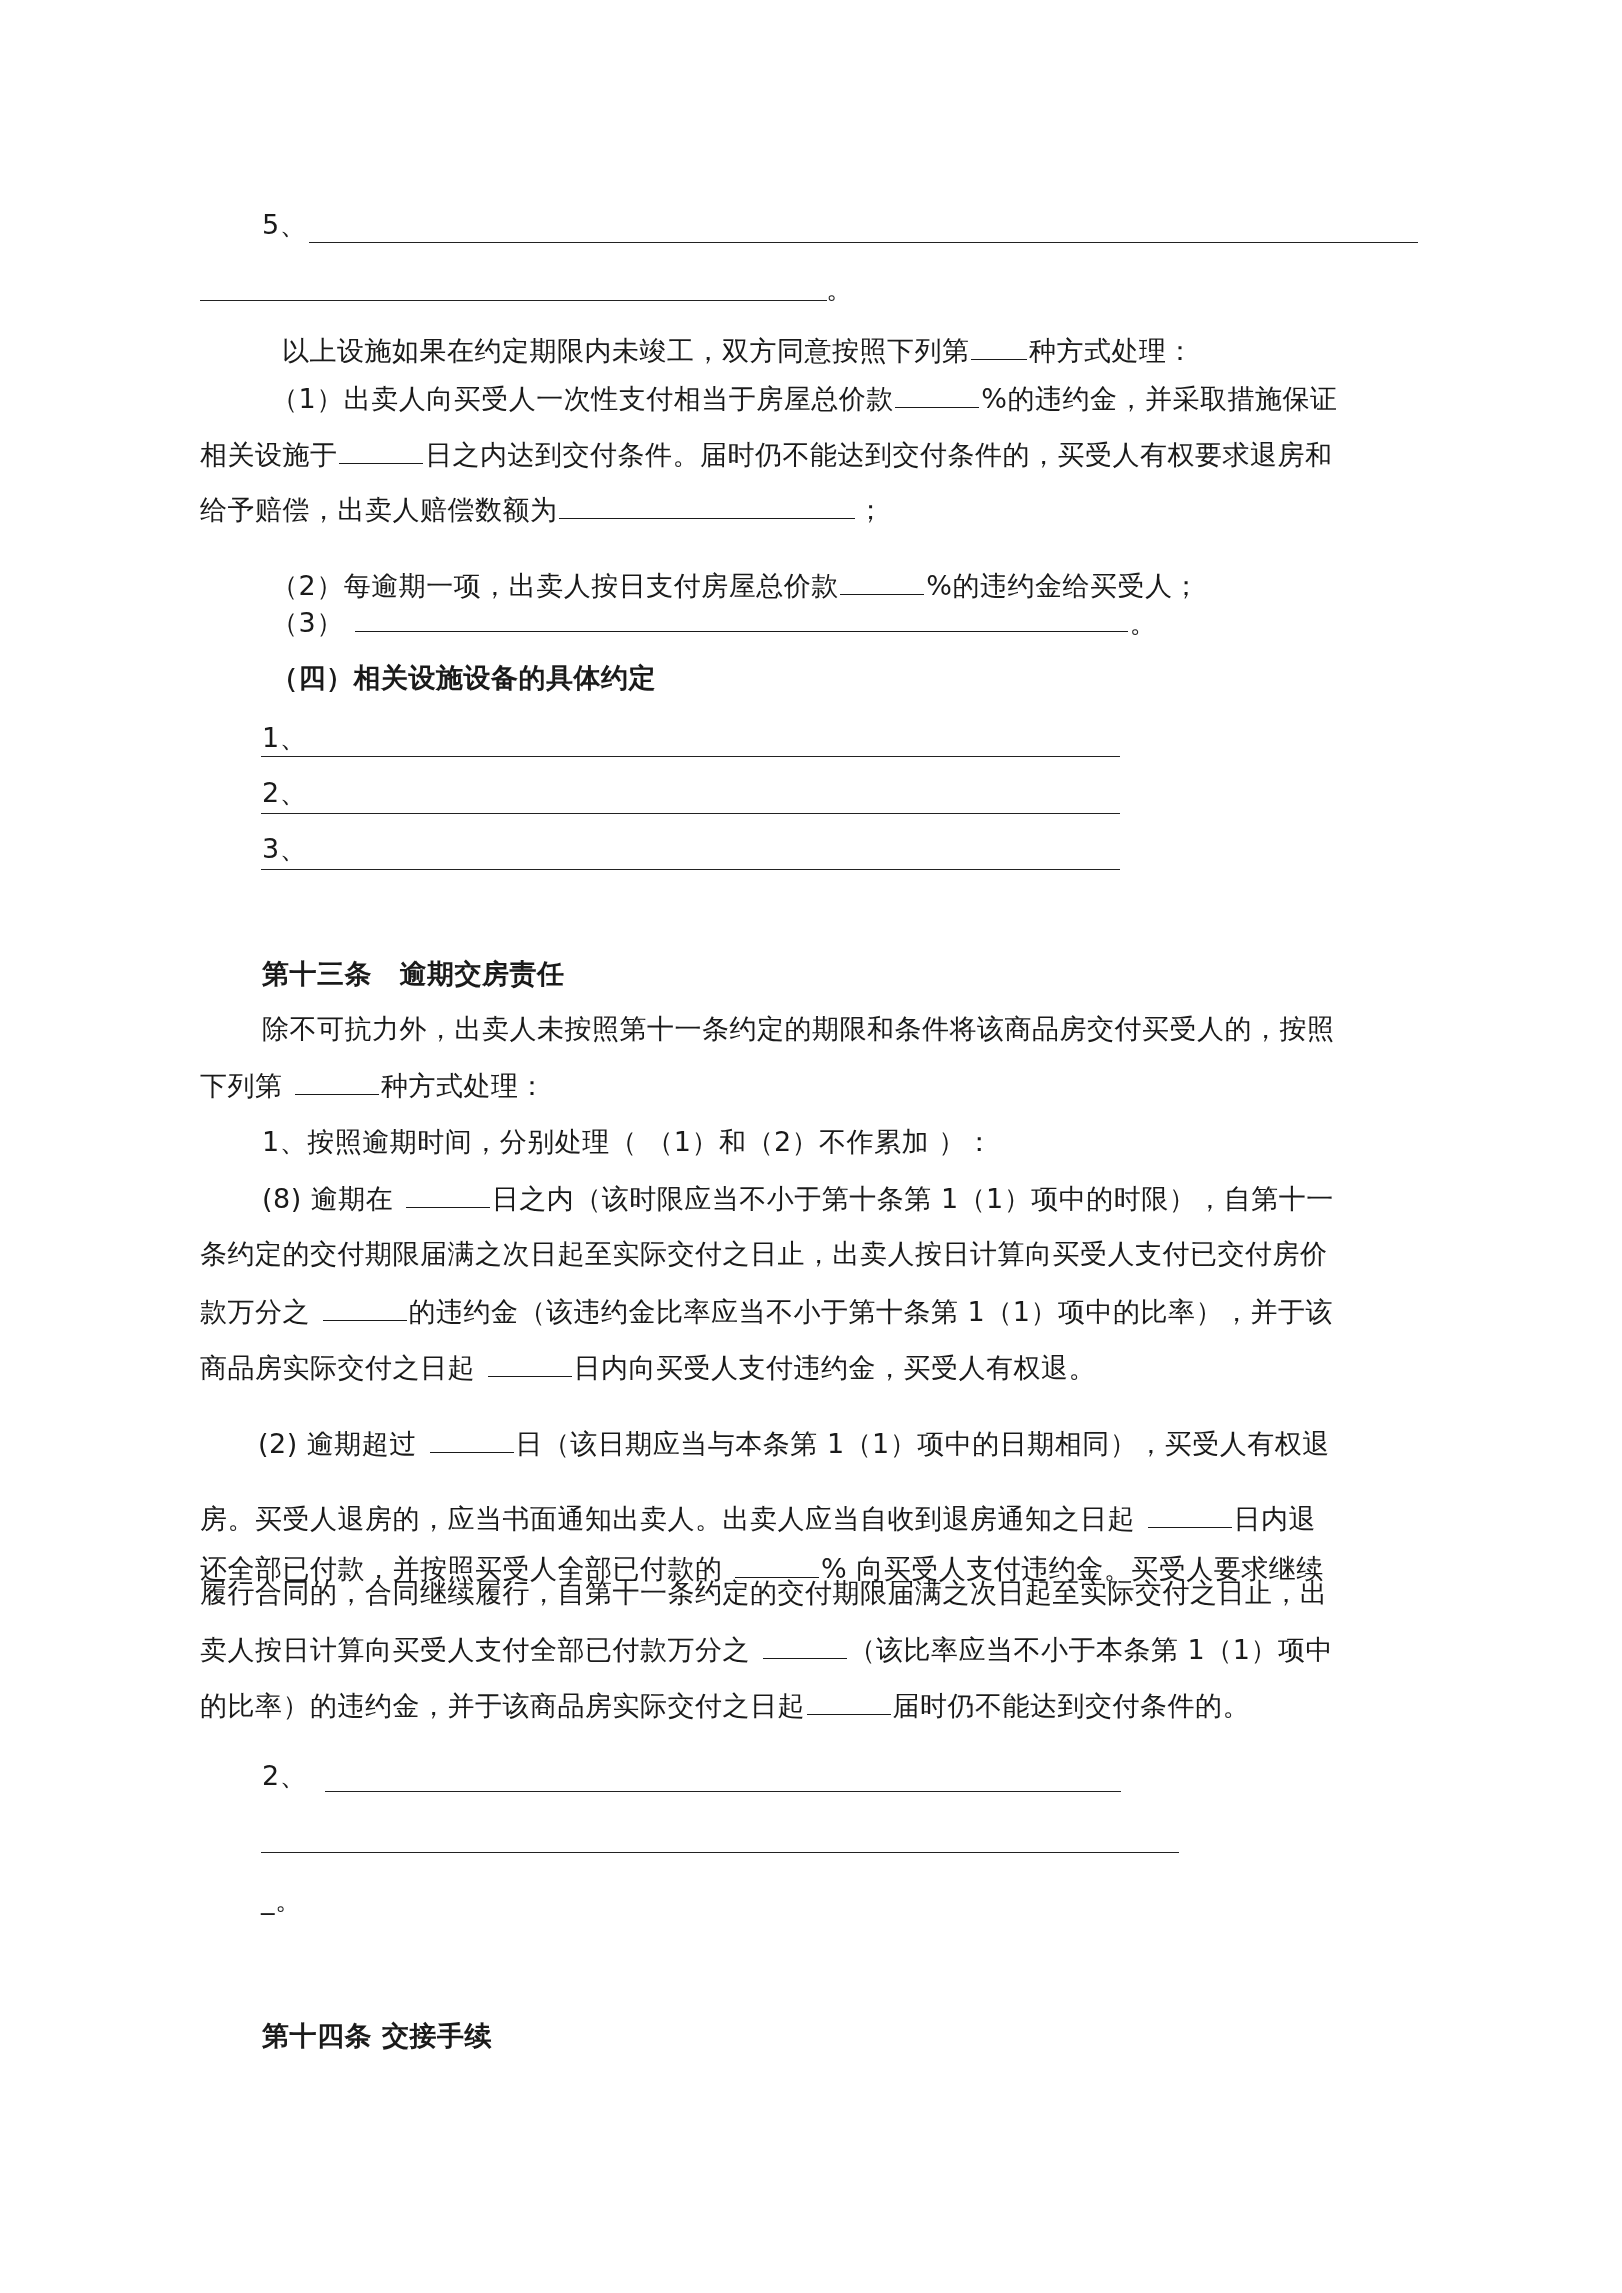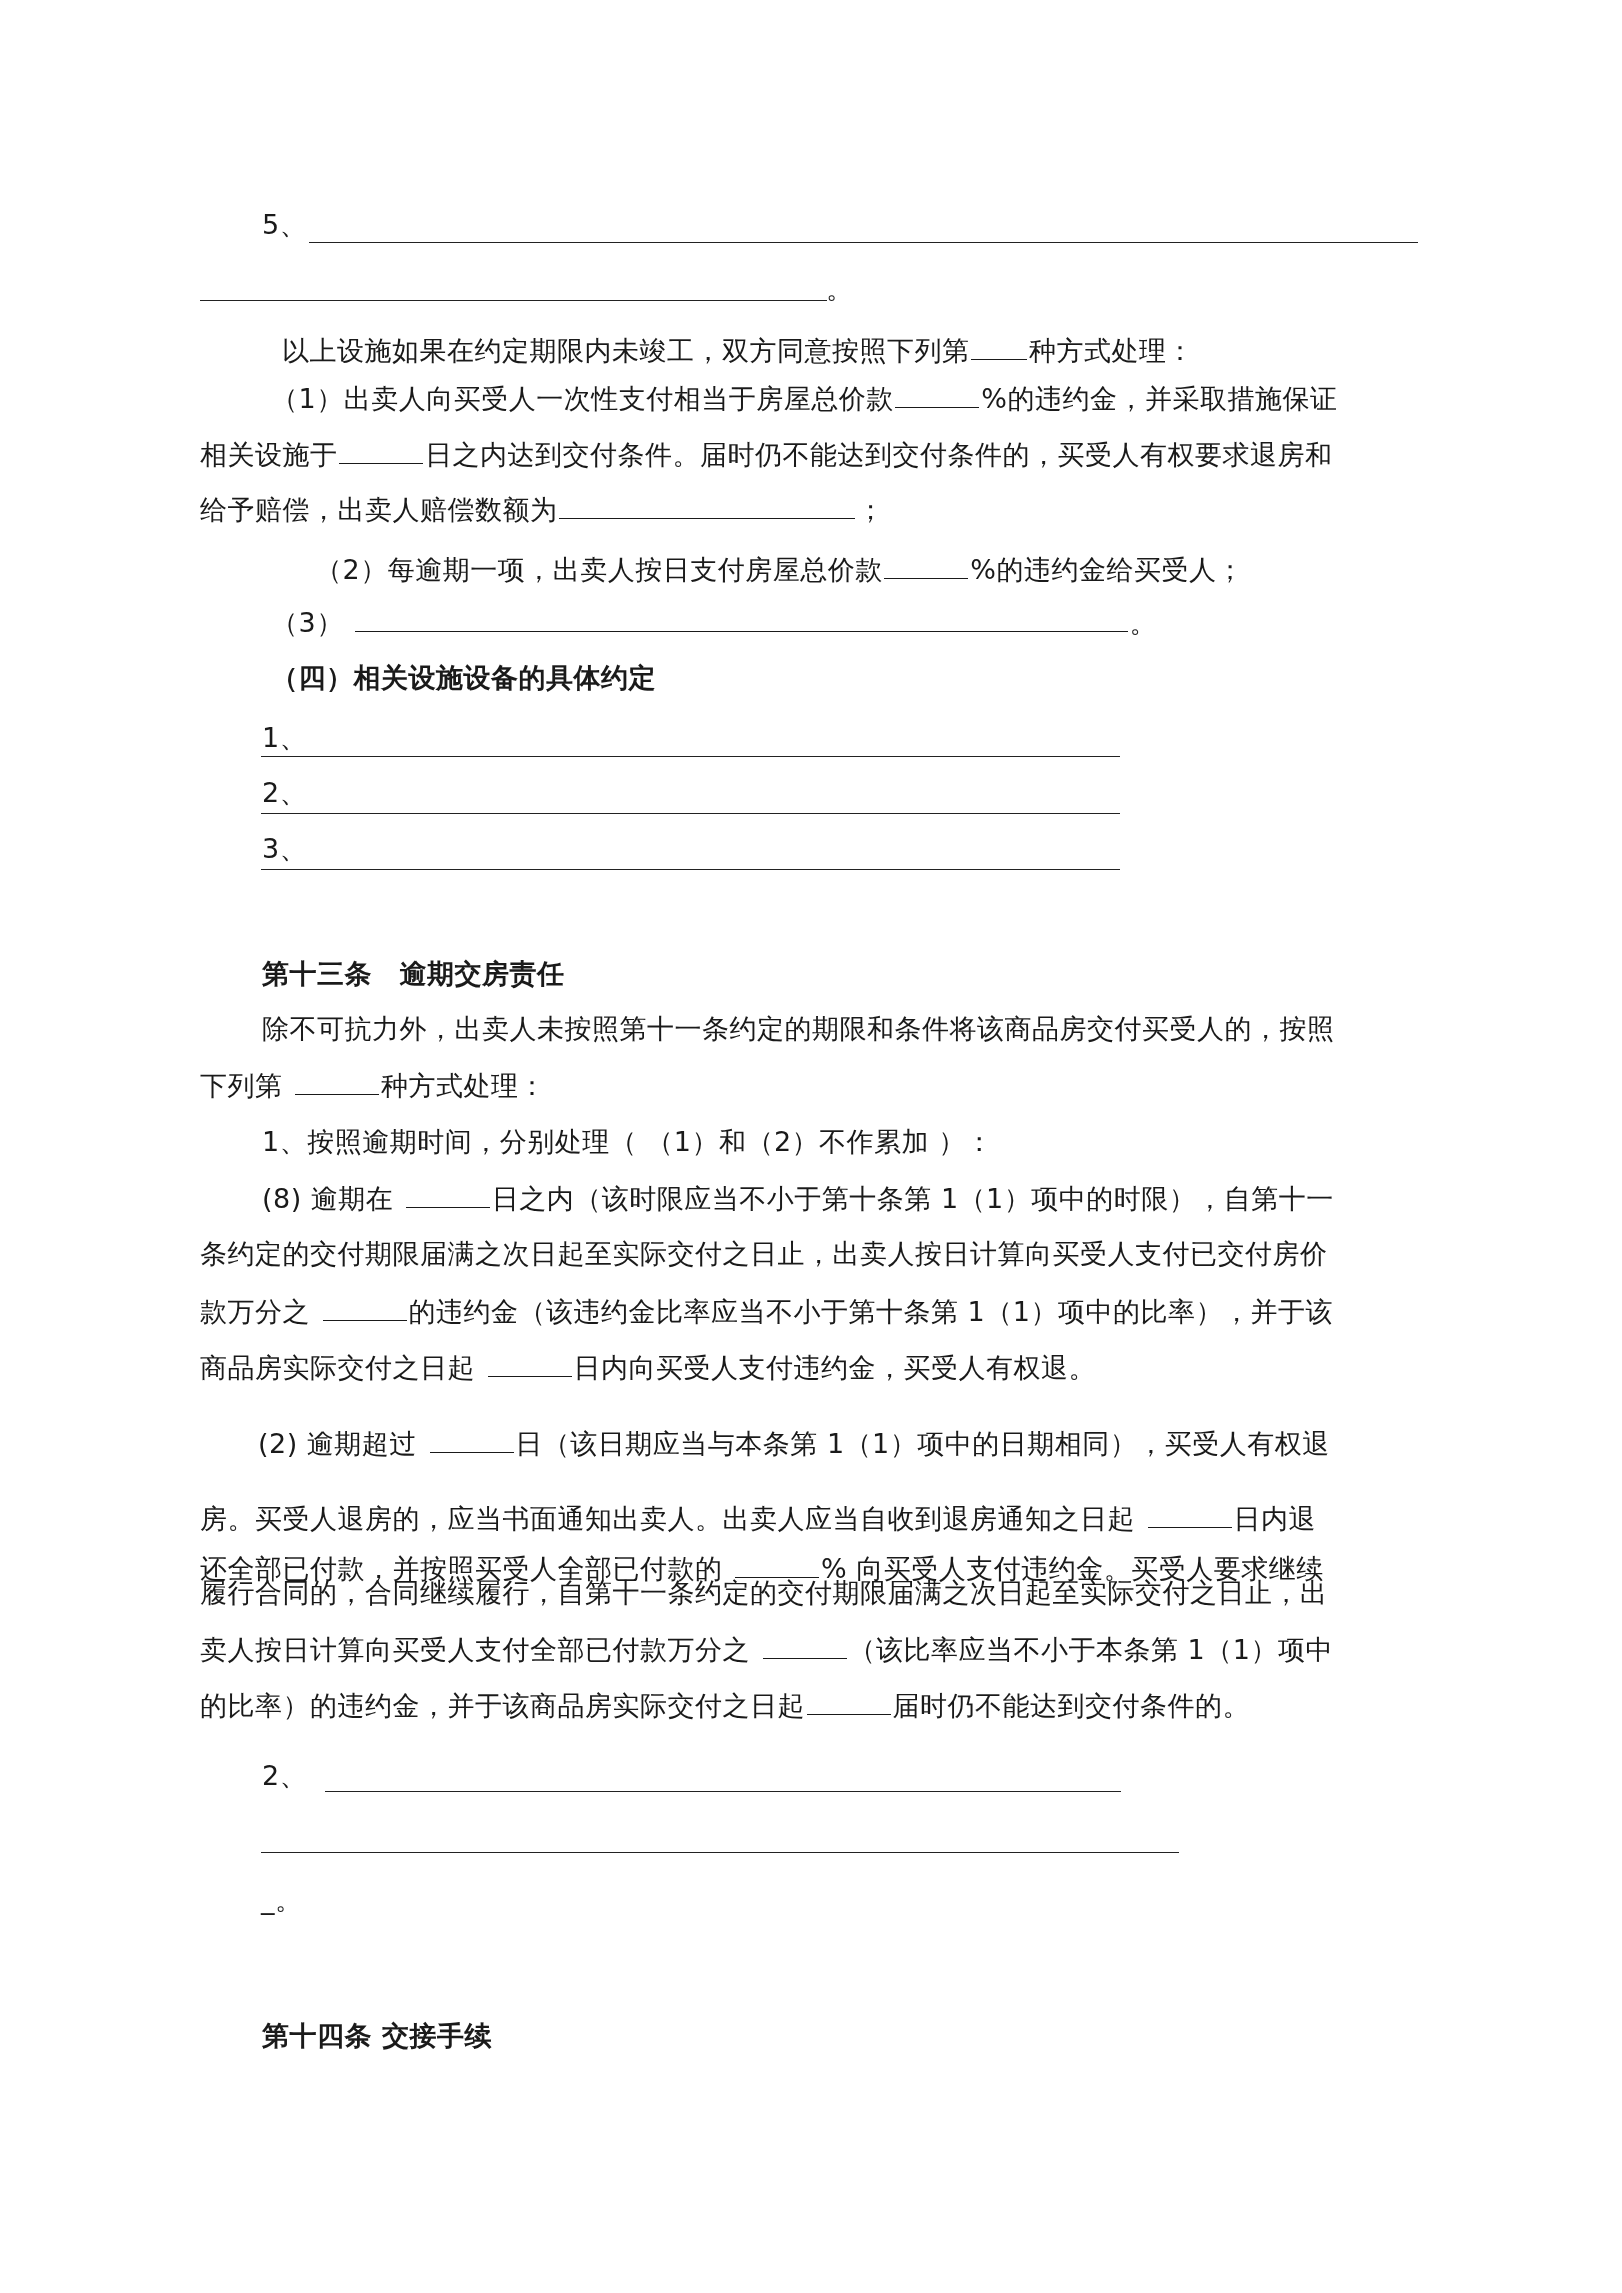--- a/index.html
+++ b/index.html
@@ -39,21 +39,21 @@
 <div class="ln" style="top:380px;left:271px;">
   <span>（1）出卖人向买受人一次性支付相当于房屋总价款</span><span class="blank" style="width:84px;"></span><span>%的违约金，并采取措施保证</span>
 </div>
 <div class="ln" style="top:436px;">
   <span>相关设施于</span><span class="blank" style="width:84px;"></span><span>日之内达到交付条件。届时仍不能达到交付条件的，买受人有权要求退房和</span>
 </div>
 <div class="ln" style="top:491px;">
   <span>给予赔偿，出卖人赔偿数额为</span><span class="blank" style="width:296px;"></span><span>；</span>
 </div>
 
-<div class="ln" style="top:551px;left:271px;margin-left:44px;">
+<div class="ln" style="top:567px;left:271px;">
   <span>（2）每逾期一项，出卖人按日支付房屋总价款</span><span class="blank" style="width:84px;"></span><span>%的违约金给买受人；</span>
 </div>
 
 <div class="ln" style="top:604px;left:271px;">
   <span>（3）</span><span class="blank" style="width:773px;margin-left:11px;"></span><span>。</span>
 </div>
 
 <div class="ln bold" style="top:660px;left:271px;">
   <span>（四）相关设施设备的具体约定</span>
 </div>

